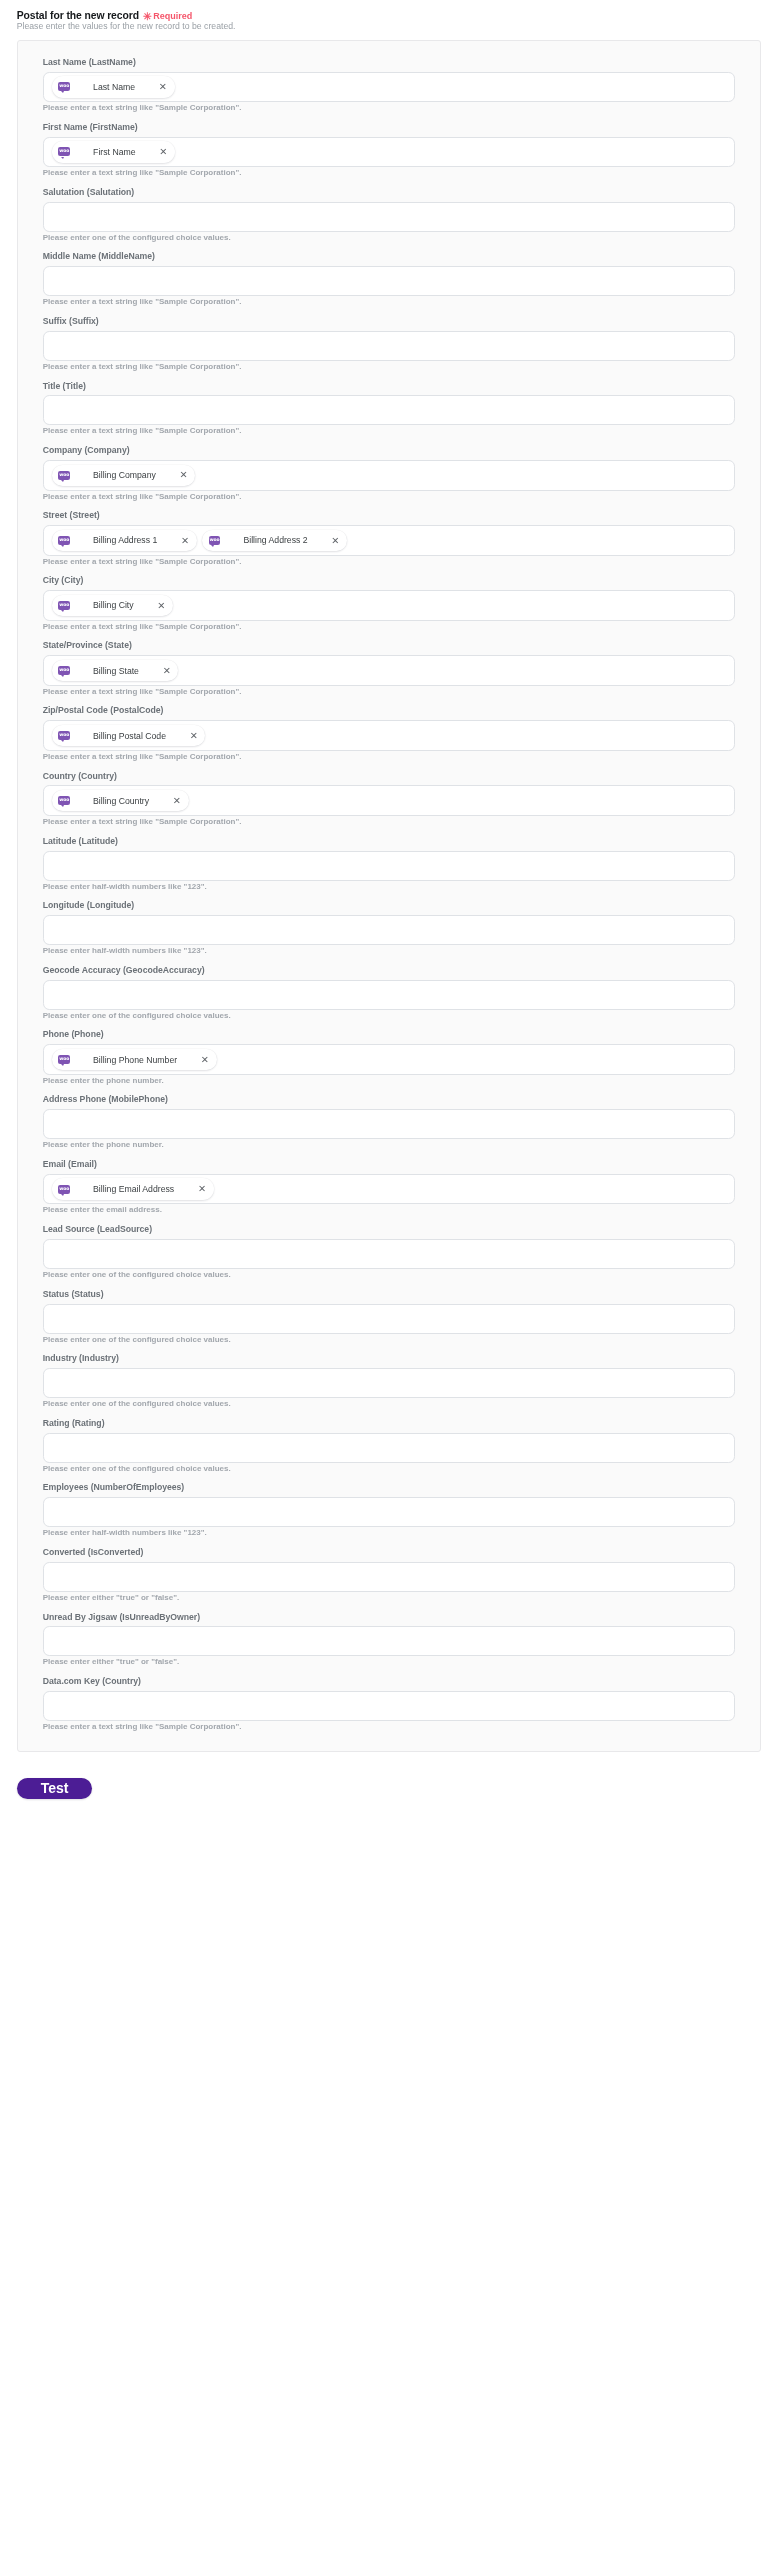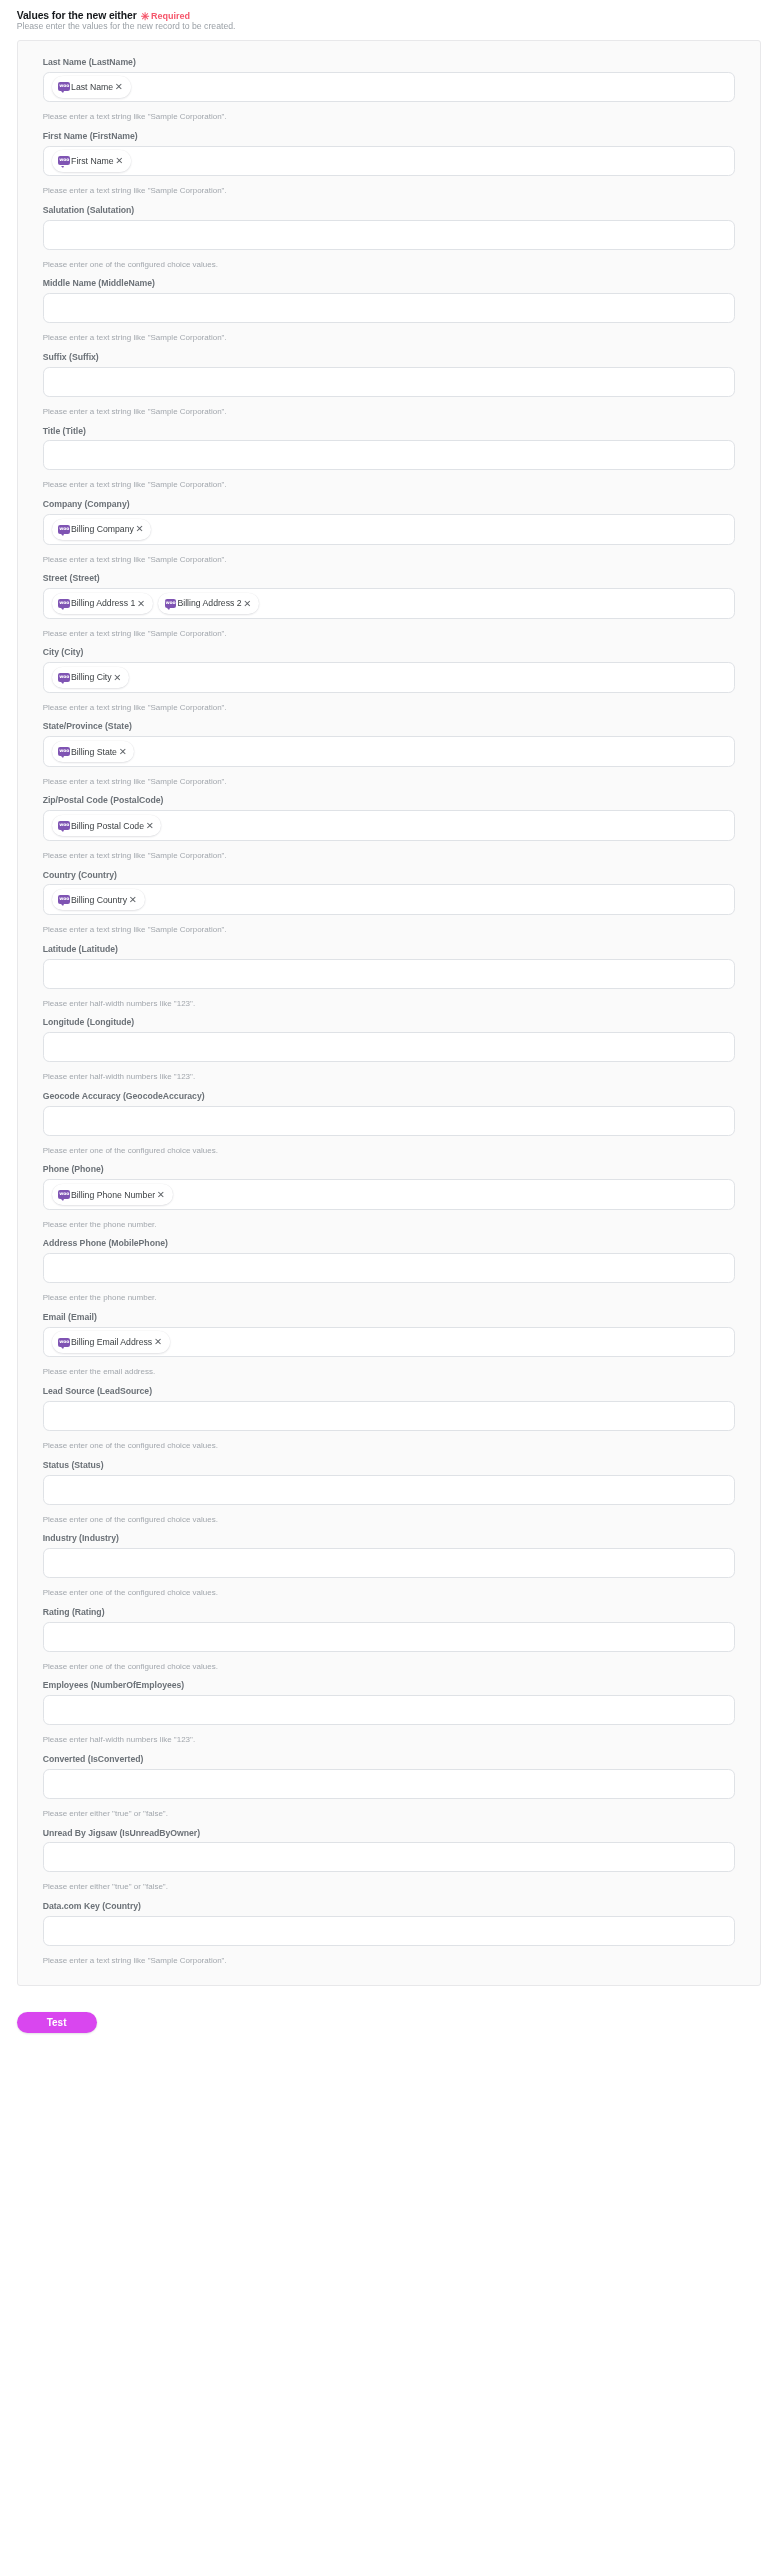--- a/index.html
+++ b/index.html
@@ -84,31 +84,31 @@
     border: 0.7px solid #dfe2e6;
     border-radius: 6.3px;
     display: flex;
     align-items: center;
     flex-wrap: wrap;
     gap: 5.6px;
     padding: 3.5px 8.3px;
   }
 
   .field-hint {
-    margin-top: 10px;
+    margin-top: 1px;
     font-size: 8px;
     color: #a2a7ad;
-    font-weight: 400;
+    font-weight: 700;
   }
 
   
   .chip {
     display: inline-flex;
     align-items: center;
-    gap: 1px;
+    gap: 23px;
     height: 21.5px;
     padding: 0 7.6px 0 6.3px;
     background: #ffffff;
     border-radius: 11.8px;
     box-shadow: 0 0.7px 2.1px rgba(16,24,40,0.14), 0 0 0 0.3px rgba(16,24,40,0.04);
     white-space: nowrap;
   }
   .chip-icon {
     width: 11.8px;
     height: 9px;
@@ -159,38 +159,38 @@
   
   .footer-actions {
     padding: 26.4px 16.7px 0 16.7px;
   }
   .test-button {
     display: inline-flex;
     align-items: center;
     justify-content: center;
     min-width: 64px;
     height: 21px;
-    padding: 0 30px;
+    padding: 0 24px;
     border: none;
     border-radius: 11px;
-    background: #d946ef;
+    background: #4c1d95;
     color: #ffffff;
     font-family: "Liberation Sans", sans-serif;
-    font-size: 10px;
+    font-size: 14px;
     font-weight: 700;
     cursor: pointer;
     box-shadow: 0 0.7px 2.1px rgba(16,24,40,0.16);
   }
 </style>
 </head>
 <body>
 
 <div class="page-header">
   <div class="header-title-row">
-    <span class="header-title">Values for the new either</span>
+    <span class="header-title">Postal for the new record</span>
     <span class="required-flag">
       <span class="required-asterisk">✳</span>
       <span>Required</span>
     </span>
   </div>
   <div class="header-subtitle">Please enter the values for the new record to be created.</div>
 </div>
 
 <div class="form-card" id="form-card">
     <div class="field">

